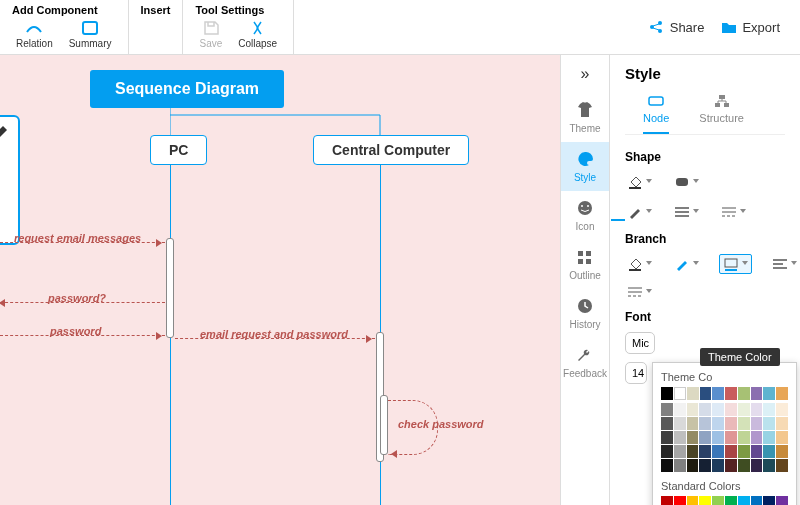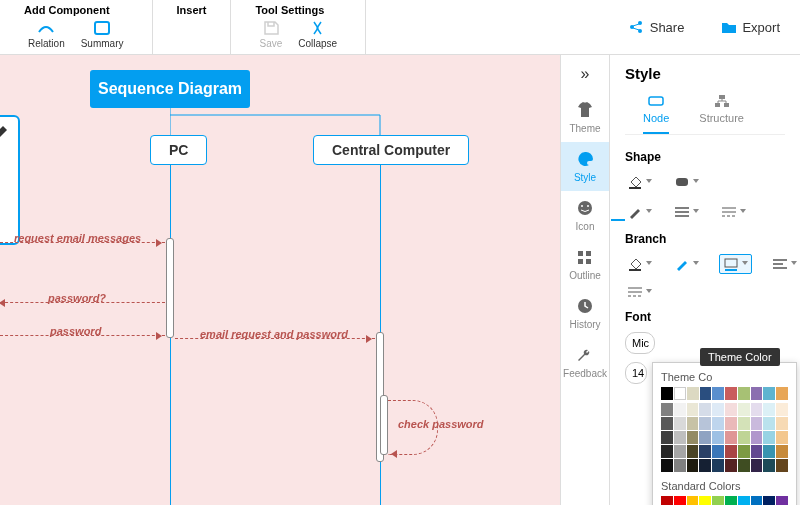--- a/index.html
+++ b/index.html
@@ -1,27 +1,27 @@
 <!DOCTYPE html>
 <html><head>
 <meta charset="utf-8">
 <style>
 *{margin:0;padding:0;box-sizing:border-box;font-family:Arial,sans-serif}
 body{width:800px;height:505px;overflow:hidden;background:#fff;position:relative}
 .toolbar{height:55px;display:flex;border-bottom:1px solid #ddd;background:#fff;position:relative;z-index:10}
-.toolbar-group{border-right:1px solid #ddd;padding:2px 20px}
+.toolbar-group{border-right:1px solid #ddd;padding:2px 8px}
 .toolbar-title{font-size:11px;font-weight:bold;padding:2px 4px}
 .toolbar-items{display:flex;gap:0}
 .toolbar-item{display:flex;flex-direction:column;align-items:center;padding:2px 8px;cursor:pointer;font-size:10px;color:#333}
 .toolbar-item svg{margin-bottom:2px}
 .toolbar-item.disabled{opacity:.4}
-.toolbar-right{margin-left:auto;display:flex;align-items:center;gap:36px;padding:0 20px}
+.toolbar-right{margin-left:auto;display:flex;align-items:center;gap:16px;padding:0 20px}
 .share-btn,.export-btn{display:flex;align-items:center;gap:6px;font-size:13px;color:#333;cursor:pointer}
 .canvas{position:absolute;top:55px;left:0;width:560px;height:450px;background:#fae5e5;overflow:hidden}
-.title-box{position:absolute;top:15px;left:90px;background:#039ef0;color:#fff;padding:10px 8px;border-radius:3px;font-size:16px;font-weight:bold}
+.title-box{position:absolute;top:15px;left:90px;background:#039ef0;color:#fff;padding:10px 25px;border-radius:3px;font-size:16px;font-weight:bold}
 .edit-box{position:absolute;top:60px;left:-20px;width:40px;height:130px;background:#fff;border:2px solid #039ef0;border-radius:6px}
 .node-box{position:absolute;background:#fff;border:1px solid #039ef0;border-radius:4px;padding:6px 18px;font-size:14px;font-weight:bold;color:#333}
 .lifeline{position:absolute;width:0;border-left:1px solid #039ef0}
 .act{position:absolute;width:8px;background:#fff;border:1px solid #888;border-radius:3px}
 .msg{position:absolute;font-size:11px;font-weight:bold;color:#b85450;font-style:italic}
 .arrow{position:absolute;height:0;border-top:1.5px dashed #b85450}
 .arrow::after{content:"";position:absolute;right:-1px;top:-4px;border:4px solid transparent;border-left:6px solid #b85450}
 .arrow.rev::after{right:auto;left:-1px;border-left:none;border-right:6px solid #b85450}
 .self-loop{position:absolute;width:50px;height:55px;border:1.5px dashed #b85450;border-left:none;border-radius:0 25px 25px 0}
 .self-loop::after{content:"";position:absolute;left:-1px;bottom:-4px;border:4px solid transparent;border-right:6px solid #b85450}
@@ -40,21 +40,21 @@
 .control-row{display:flex;gap:18px;margin-bottom:10px}
 .control-btn{display:flex;align-items:center;gap:3px;cursor:pointer;padding:2px}
 .control-btn.sel{border:1px solid #039ef0;background:#eaf6fe;padding:1px 3px;border-radius:2px}
 .caret{width:0;height:0;border:3px solid transparent;border-top:4px solid #888}
 .tooltip{position:absolute;background:#333;color:#fff;font-size:11px;padding:3px 8px;border-radius:2px;white-space:nowrap;z-index:100}
 .color-popup{position:absolute;background:#fff;border:1px solid #ccc;box-shadow:0 2px 8px rgba(0,0,0,.2);padding:8px;z-index:99;width:145px}
 .popup-label{font-size:11px;color:#555;margin-bottom:4px}
 .swatch-row{display:flex;gap:1px;margin-bottom:1px}
 .swatch{width:13px;height:13px;cursor:pointer}
 .font-row{display:flex;gap:8px;margin-top:8px}
-.font-sel{border:1px solid #ccc;padding:4px 6px;font-size:11px;border-radius:10px}
+.font-sel{border:1px solid #ccc;padding:4px 6px;font-size:11px;border-radius:5px}
 .blue-line{border-bottom:2px solid #039ef0;width:18px;display:inline-block}
 </style>
 </head>
 <body>
 
 <div class="toolbar">
   <div class="toolbar-group">
     <div class="toolbar-title">Add Component</div>
     <div class="toolbar-items">
       <div class="toolbar-item">

